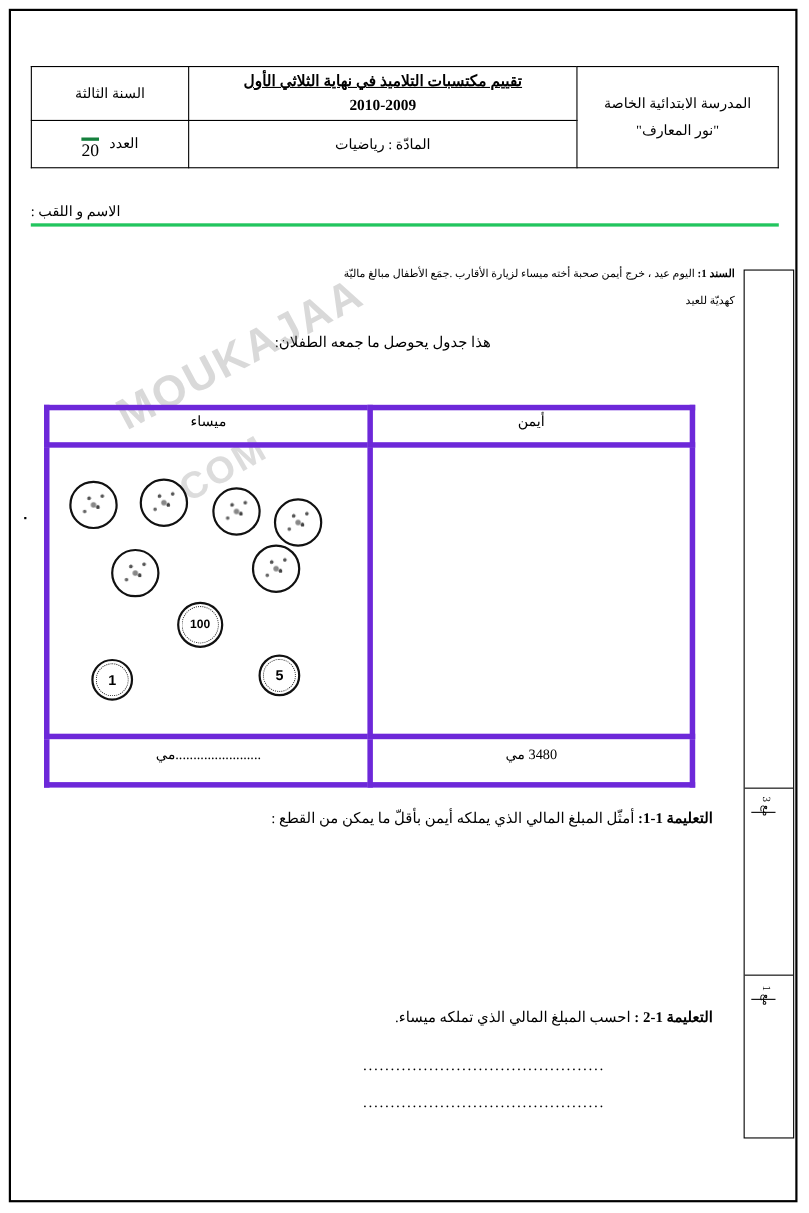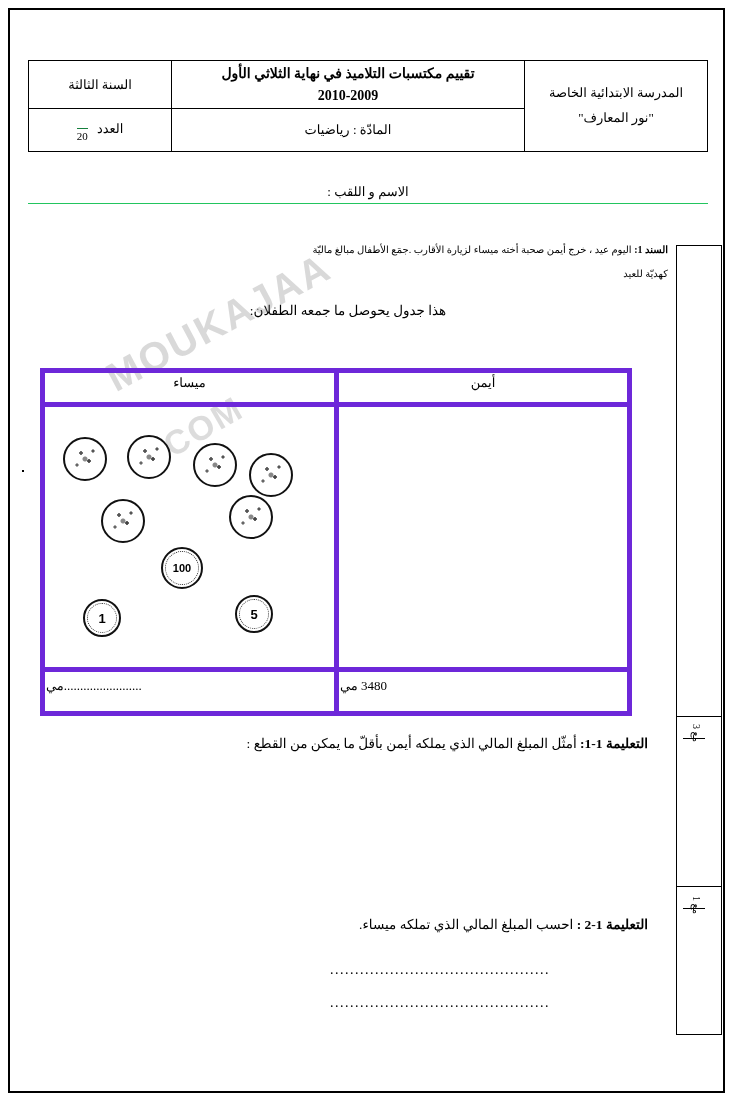--- a/index.html
+++ b/index.html
@@ -53,20 +53,21 @@
   }
   .cell-title {
     width: 340px;
     font-weight: bold;
   }
   .cell-title .t1 {
     font-size: 14px;
     letter-spacing: 1px;
     display: block;
     margin-bottom: 6px;
+    text-decoration: underline;
   }
   .cell-title .t2 {
     font-size: 14px;
     display: block;
   }
   .cell-year {
     width: 130px;
     font-size: 13px;
     margin-top: 44px;
   }
@@ -83,35 +84,35 @@
     vertical-align: middle;
     text-align: center;
     margin-right: 6px;
   }
   .frac .num {
     display: block;
     height: 9px;
   }
   .frac .den {
     display: block;
-    border-top: 1px solid #15803d;
+    border-top: 3px solid #15803d;
     padding-top: 1px;
-    font-size: 11px;
+    font-size: 16px;
   }
 
   .name-block {
     position: absolute;
     right: 27px;
     top: 184px;
     width: 680px;
     direction: rtl;
-    text-align: center;
+    text-align: left;
     font-size: 13px;
     padding-bottom: 3px;
-    border-bottom: 1px solid #22c55e;
+    border-bottom: 3px solid #22c55e;
   }
 
   
   .body-area {
     position: absolute;
     left: 28px;
     top: 240px;
     width: 640px;
     direction: rtl;
     text-align: right;
@@ -158,21 +159,21 @@
   .coins-cell-right {
     width: 297px;
   }
   .coins-body {
     height: 258px;
     position: relative;
   }
   .coins-foot {
     height: 32px;
     font-size: 13px;
-    text-align: left;
+    text-align: center;
     padding-top: 6px;
   }
   .dots {
     letter-spacing: 1px;
   }
 
   
   .coin {
     position: absolute;
     border-radius: 50%;

